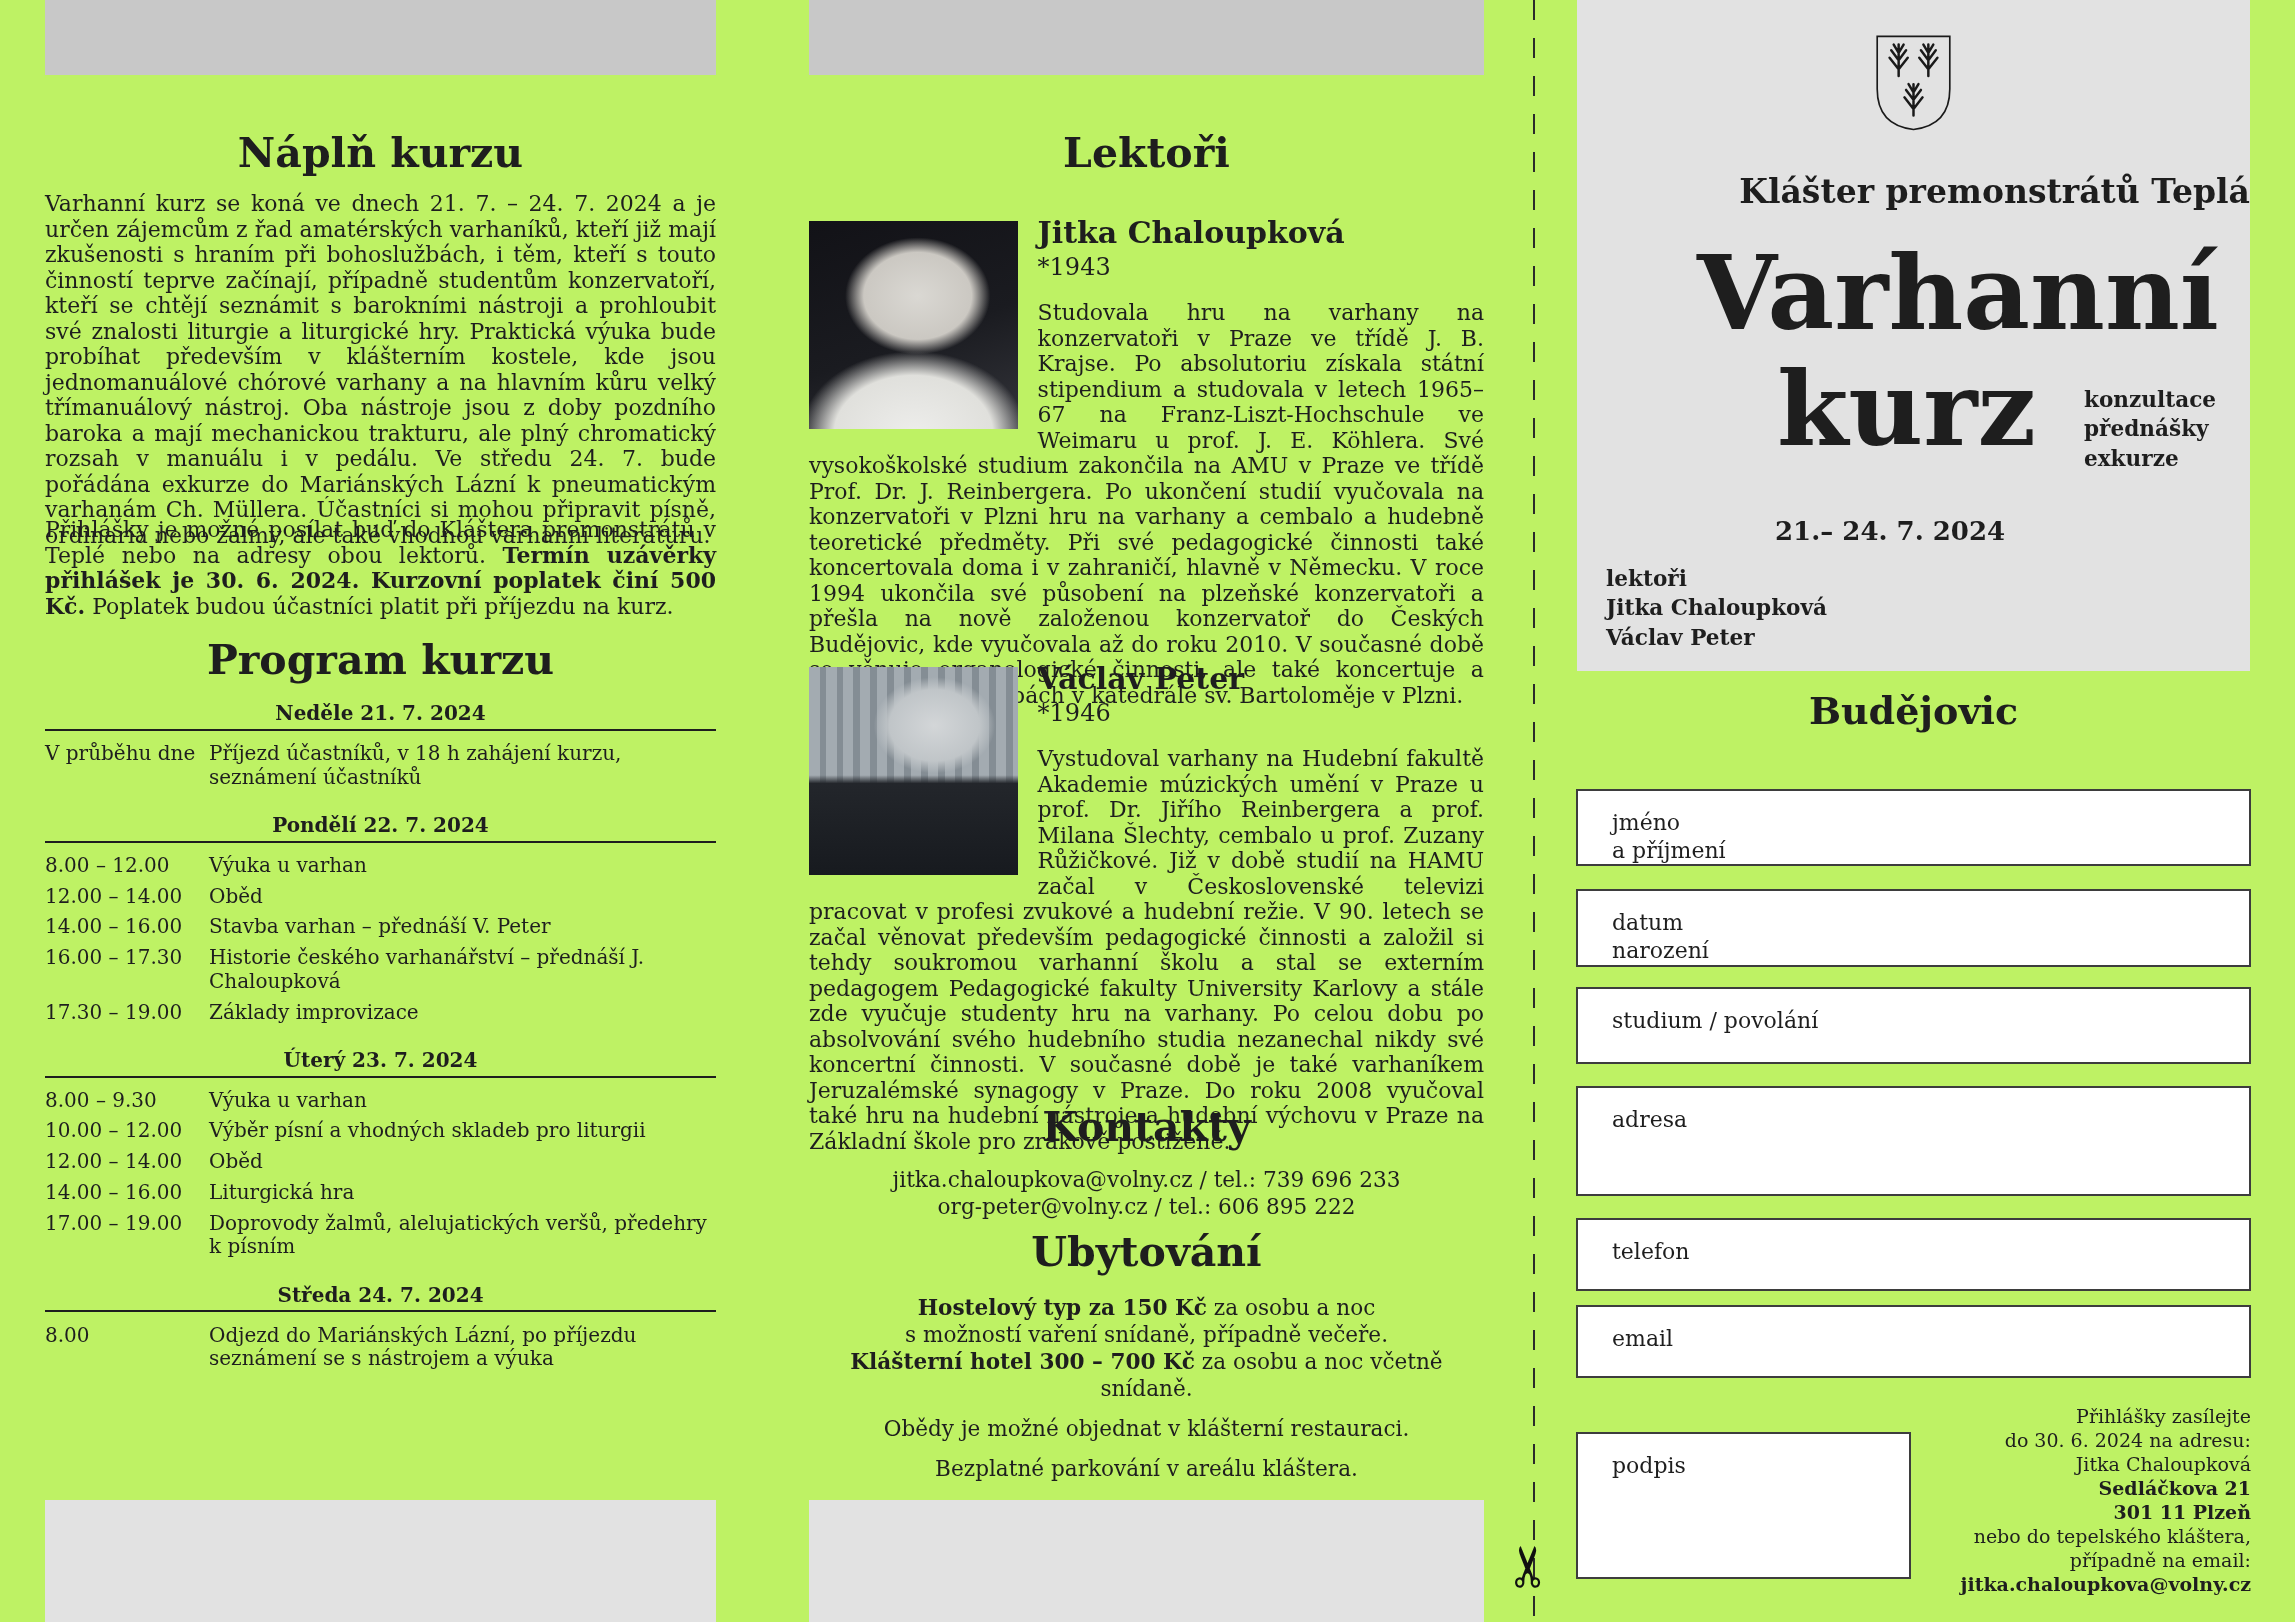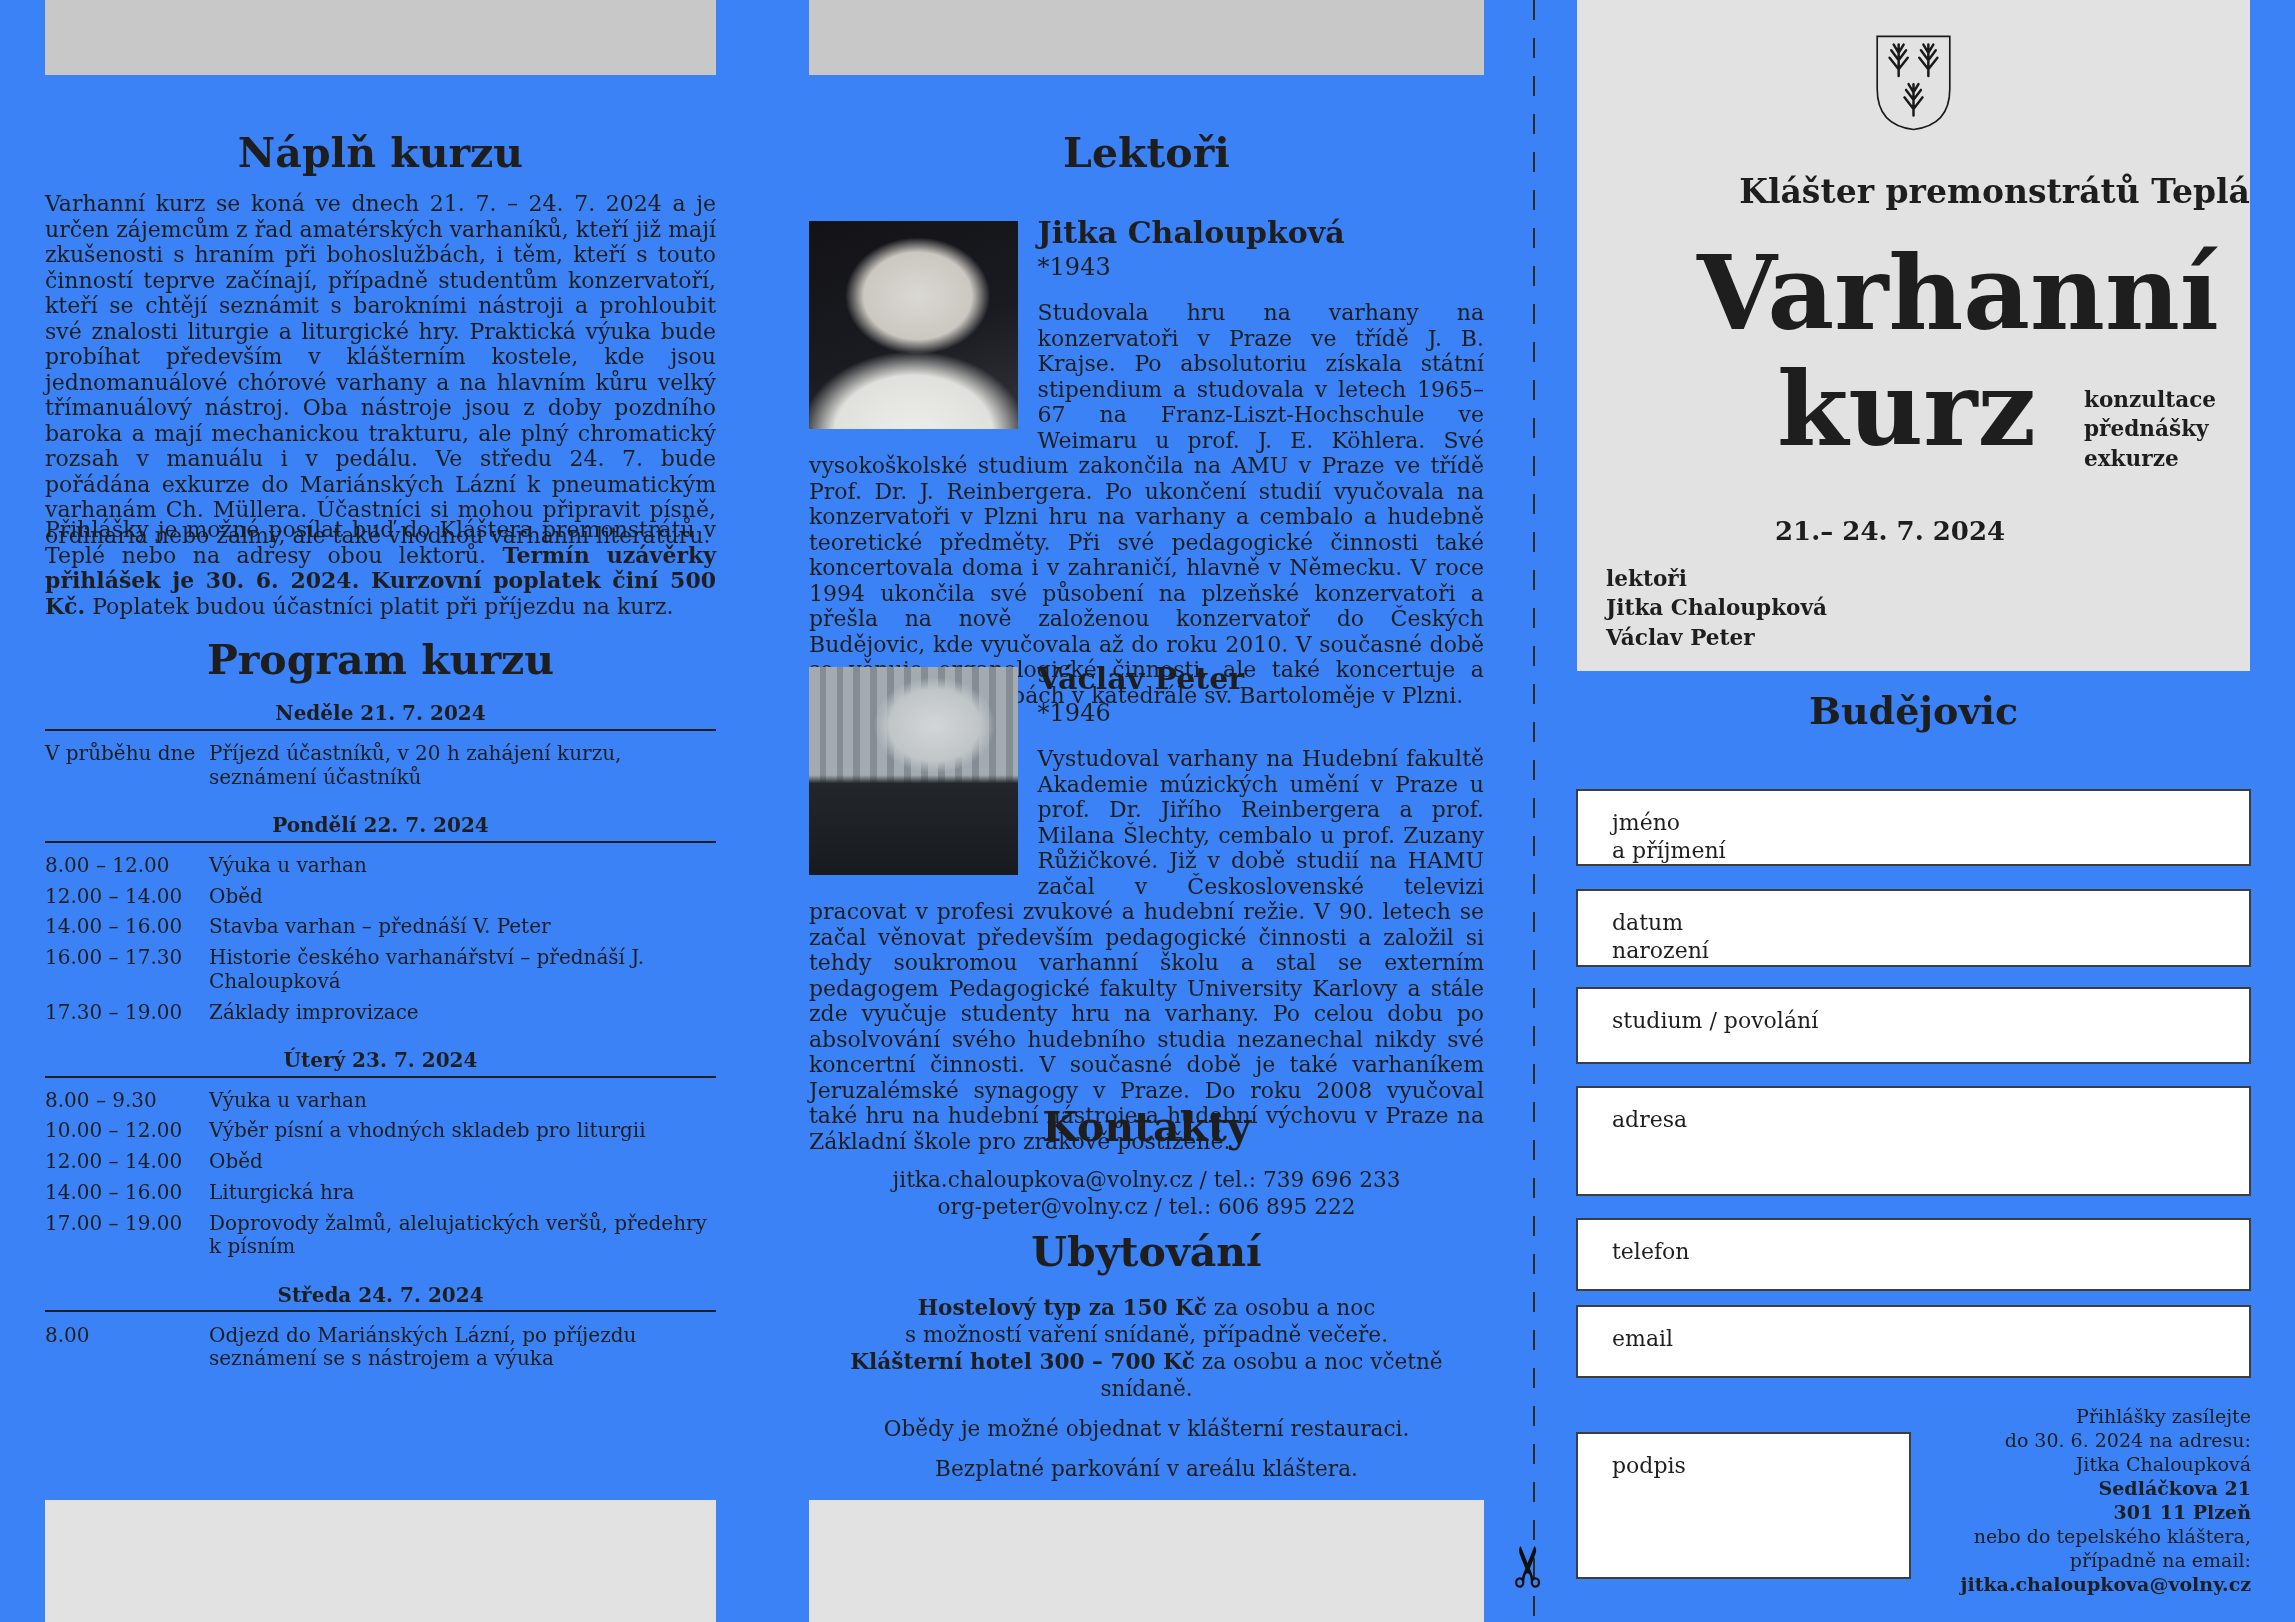--- a/index.html
+++ b/index.html
@@ -1,16 +1,16 @@
 <!DOCTYPE html>
 <html style="font-size:10.5px"><head>
 <meta charset="utf-8">
 <style>
   html,body{margin:0;padding:0;background:#ffffff;}
-  #page{position:relative;width:2295px;height:1623px;background:#3b82f6;overflow:hidden;
+  #page{position:relative;width:2295px;height:1623px;background:#bef264;overflow:hidden;
         font-family:"DejaVu Serif", serif;color:#1e1e1e;text-decoration:underline;}
   .bar{position:absolute;}
   .bar.top{background:#c8c8c8;top:0;height:75px;}
   .bar.bottom{background:#e2e2e2;top:1500px;height:122px;}
   .h1{position:absolute;font-size:41px;font-weight:bold;text-align:center;line-height:1.1;}
   .body-text{position:absolute;font-size:22px;line-height:25.5px;text-align:justify;}
   .b{font-weight:bold;}
   
   #schedule{position:absolute;left:45px;top:701px;width:671px;}
   .dtitle{text-align:center;font-weight:bold;font-size:20px;margin:0 0 3.9px 0;}
@@ -83,21 +83,21 @@
   <div class="body-text" style="left:45px;top:517px;width:671px;"><span>Přihlášky je možné posílat buď do Kláštera premonstrátů v Teplé nebo na adresy obou lektorů. </span><span class="b">Termín uzávěrky přihlášek je 30. 6. 2024. Kurzovní poplatek činí 500 Kč.</span><span> Poplatek budou účastníci platit při příjezdu na kurz.</span></div>
 
   <div class="h1" style="left:45px;top:638px;width:671px;">Program kurzu</div>
 
   <div id="schedule">
     <div class="day">
       <div class="dtitle">Neděle 21. 7. 2024</div>
       <hr class="drule">
       <div class="srow">
         <div class="stime">V průběhu dne</div>
-        <div class="sact">Příjezd účastníků, v 20 h zahájení kurzu, seznámení účastníků</div>
+        <div class="sact">Příjezd účastníků, v 18 h zahájení kurzu, seznámení účastníků</div>
       </div>
     </div>
     <div class="day">
       <div class="dtitle">Pondělí 22. 7. 2024</div>
       <hr class="drule">
       <div class="srow">
         <div class="stime">8.00 – 12.00</div>
         <div class="sact">Výuka u varhan</div>
       </div>
       <div class="srow">

